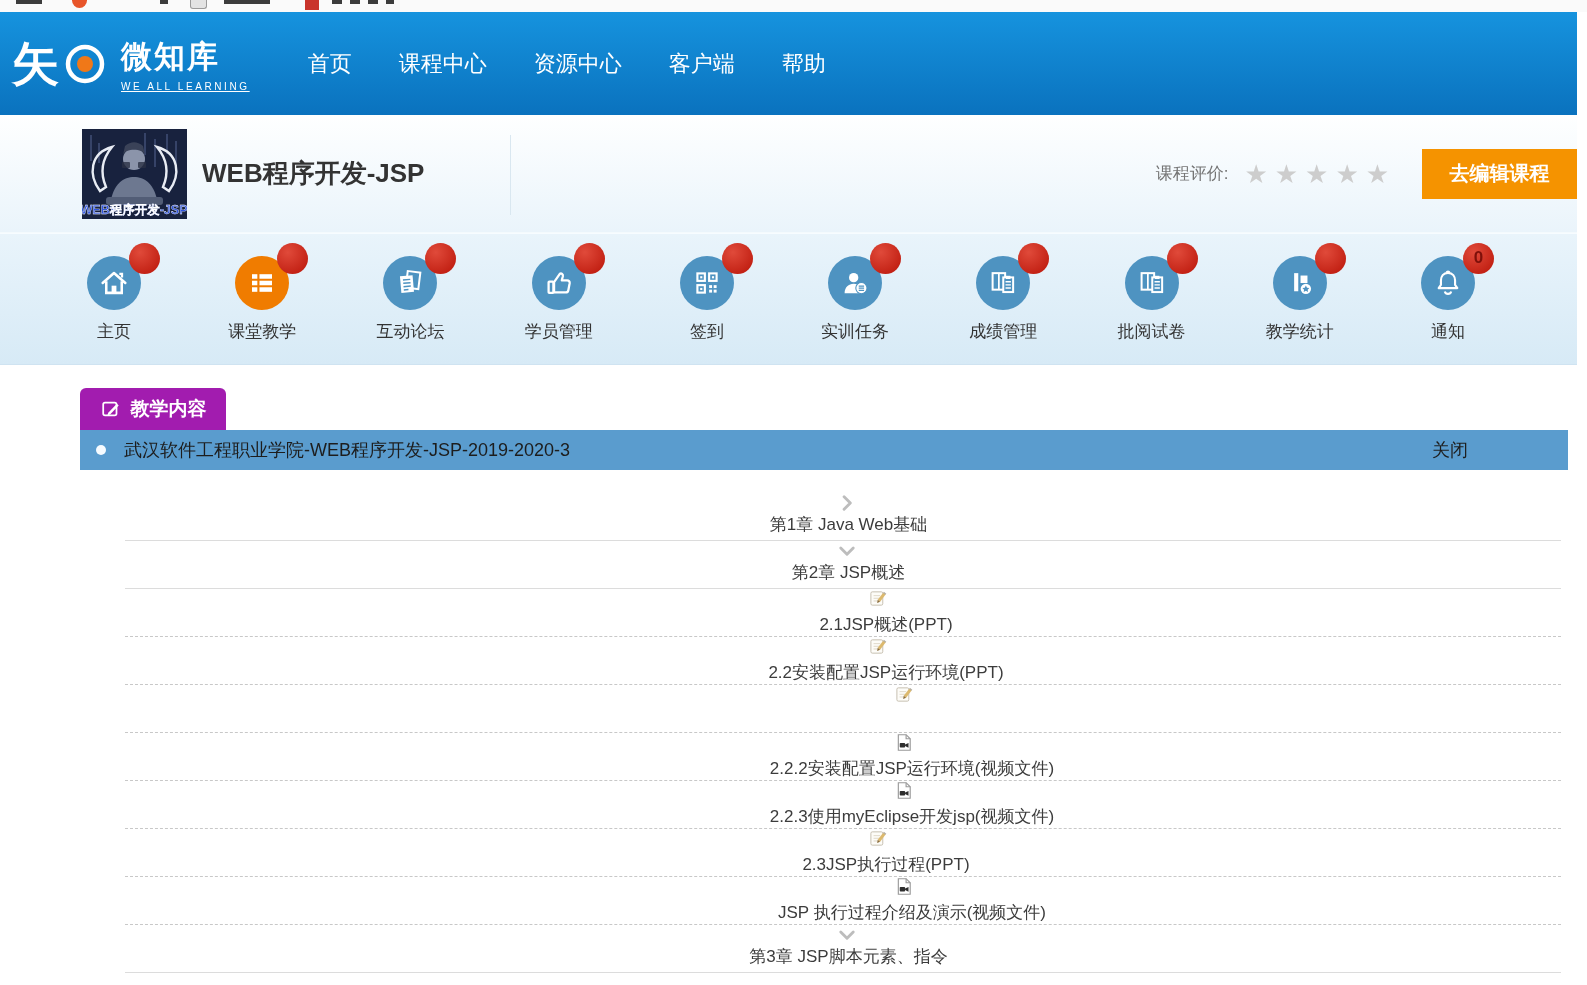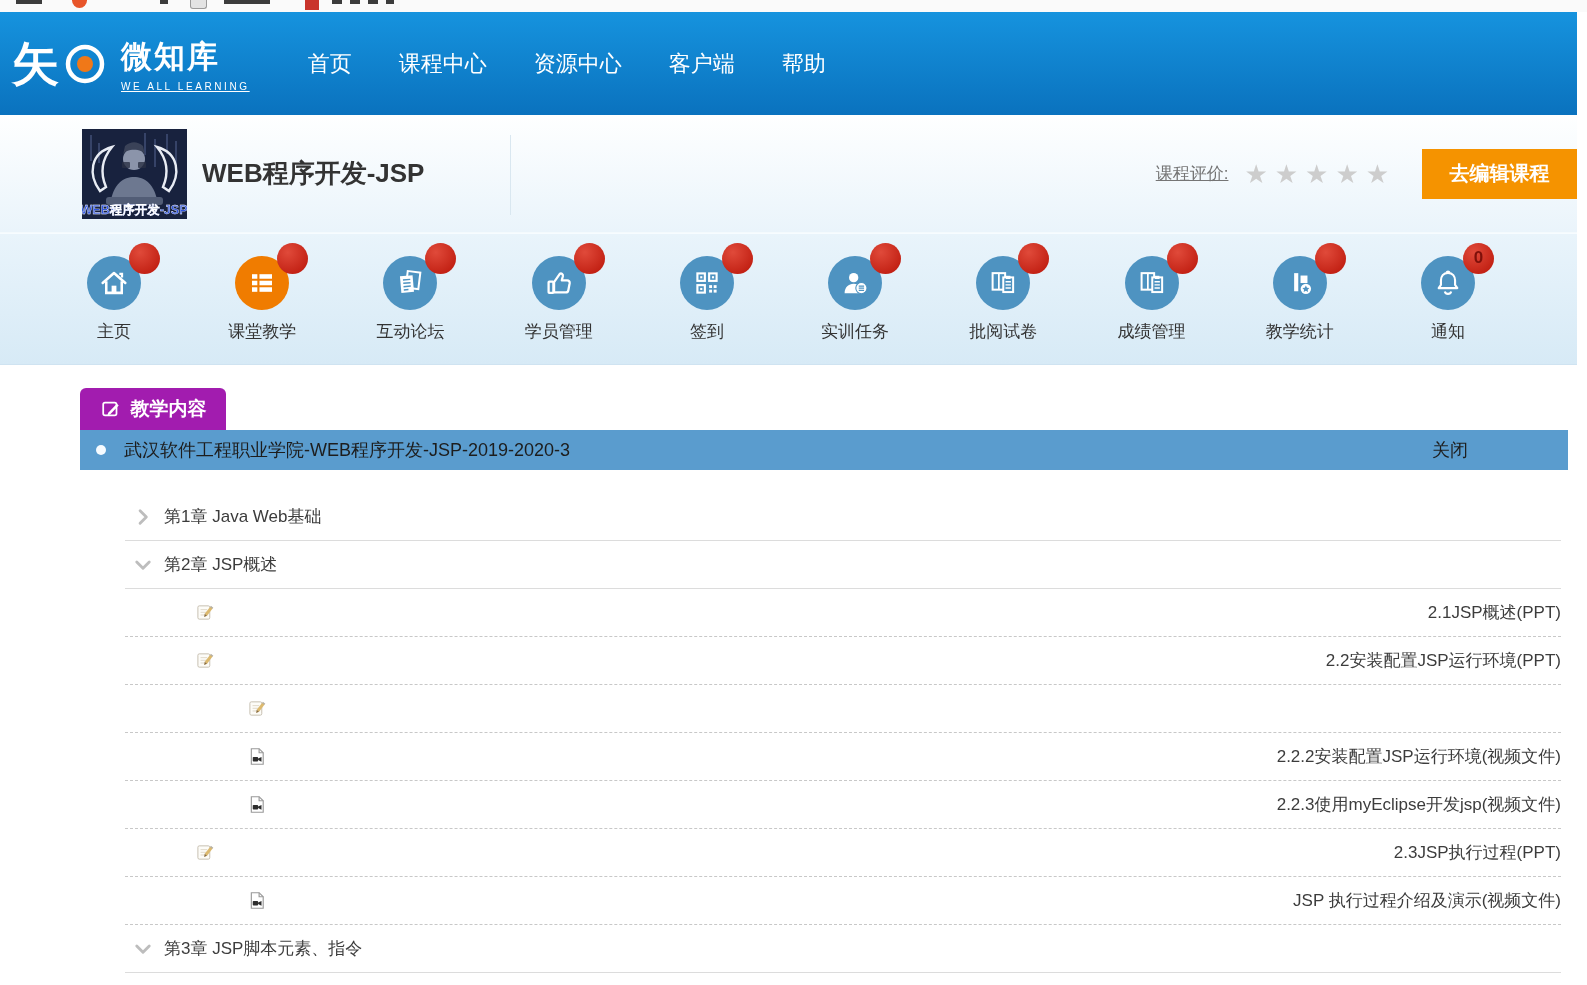--- a/index.html
+++ b/index.html
@@ -33,21 +33,21 @@
   .course-band {
     width:1577px; height:118px;
     background:linear-gradient(#FEFFFF,#EAF4FB);
     border-bottom:1px solid #f4fafd;
     display:flex; align-items:center; position:relative;
   }
   .course-thumb { margin-left:82px; width:105px; height:90px; display:block; }
   .course-title { margin-left:15px; font-size:26px; font-weight:bold; color:#333; }
   .band-divider { position:absolute; left:510px; top:20px; height:80px; width:1px; background:#d9e7f0; }
   .band-right { position:absolute; right:0; top:0; height:100%; display:flex; align-items:center; }
-  .rating-label { font-size:17px; color:#757575;text-decoration:underline; }
+  .rating-label { font-size:17px; color:#757575; }
   .stars { margin-left:16px; letter-spacing:7px; font-size:26px; color:#cdcdcd; line-height:1; white-space:nowrap; }
   .edit-btn {
     margin-left:26px; width:155px; height:50px; border:none; cursor:pointer;
     background:#F59300; color:#fff; font-size:20px; font-weight:bold;
     font-family:inherit;
   }
   
   .icon-strip {
     width:1577px; height:132px;
     background:linear-gradient(#E9F4FB,#D7EAF6);
@@ -81,21 +81,21 @@
   .tab-icon svg { width:100%; height:100%; display:block; }
   .class-bar {
     margin-left:80px; width:1488px; height:40px; background:#5A9CCE;
     display:flex; align-items:center; position:relative; cursor:pointer;
   }
   .bar-bullet { margin-left:16px; width:10px; height:10px; border-radius:50%; background:#f6fbff; }
   .bar-title { margin-left:18px; font-size:18px; color:#1d1d1d; }
   .bar-close { position:absolute; left:1352px; font-size:18px; color:#1d1d1d; cursor:pointer; }
   
   .tree { margin-left:125px; width:1436px; padding-top:23px; }
-  .tree-row { height:48px; display:flex; align-items:center; cursor:pointer; }
+  .tree-row { height:48px; display:flex; align-items:center; cursor:pointer;flex-direction:column; }
   .row-chapter { border-bottom:1px solid #dcdcdc; }
   .row-item { border-bottom:1px dashed #c8c8c8;justify-content:space-between; }
   .chevron { width:20px; height:20px; margin-left:8px; }
   .chevron svg { width:100%; height:100%; display:block; }
   .chapter-label { margin-left:11px; font-size:17px; color:#3c3c3c; }
   .row-item.level-2 { padding-left:71px; }
   .row-item.level-3 { padding-left:123px; }
   .item-icon { width:19px; height:19px; }
   .item-icon svg { width:100%; height:100%; display:block; }
   .item-label { margin-left:15px; font-size:17px; color:#3c3c3c; }
@@ -284,36 +284,36 @@
             <svg viewBox="0 0 24 24">
               <rect x="4.2" y="4.6" width="9.4" height="12.4" fill="none" stroke="#fff" stroke-width="1.5"></rect>
               <path d="M8.9 4.6v12.4" stroke="#fff" stroke-width="1.3"></path>
               <rect x="12.2" y="7.8" width="7.4" height="11" fill="#4E93C1" stroke="#fff" stroke-width="1.5"></rect>
               <rect x="14.2" y="6.6" width="3.4" height="2.4" fill="#fff"></rect>
               <path d="M13.9 11h4M13.9 13.4h4M13.9 15.8h4" stroke="#fff" stroke-width="1.1"></path>
             </svg>
           </span>
       <span class="tool-badge" hidden=""></span>
     </div>
-    <div class="tool-label">批阅试卷</div>
+    <div class="tool-label">成绩管理</div>
   </div>
       <div class="tool-item">
     <div class="tool-circle">
       <span class="tool-icon">
             <svg viewBox="0 0 24 24">
               <rect x="4.2" y="4.6" width="9.4" height="12.4" fill="none" stroke="#fff" stroke-width="1.5"></rect>
               <path d="M8.9 4.6v12.4" stroke="#fff" stroke-width="1.3"></path>
               <rect x="12.2" y="7.8" width="7.4" height="11" fill="#4E93C1" stroke="#fff" stroke-width="1.5"></rect>
               <rect x="14.2" y="6.6" width="3.4" height="2.4" fill="#fff"></rect>
               <path d="M13.9 11h4M13.9 13.4h4M13.9 15.8h4" stroke="#fff" stroke-width="1.1"></path>
             </svg>
           </span>
       <span class="tool-badge" hidden=""></span>
     </div>
-    <div class="tool-label">成绩管理</div>
+    <div class="tool-label">批阅试卷</div>
   </div>
       <div class="tool-item">
     <div class="tool-circle">
       <span class="tool-icon">
             <svg viewBox="0 0 24 24">
               <rect x="7.6" y="4.6" width="3.1" height="13.6" fill="#fff"></rect>
               <rect x="12.4" y="6.4" width="5.2" height="5.6" fill="#fff"></rect>
               <circle cx="16.4" cy="16.4" r="3.9" fill="#fff"></circle>
               <path d="M16.4 13.9l.85 1.6 1.75.25-1.25 1.25.3 1.75-1.65-.85-1.65.85.3-1.75-1.25-1.25 1.75-.25z" fill="#4E93C1"></path>
             </svg>

